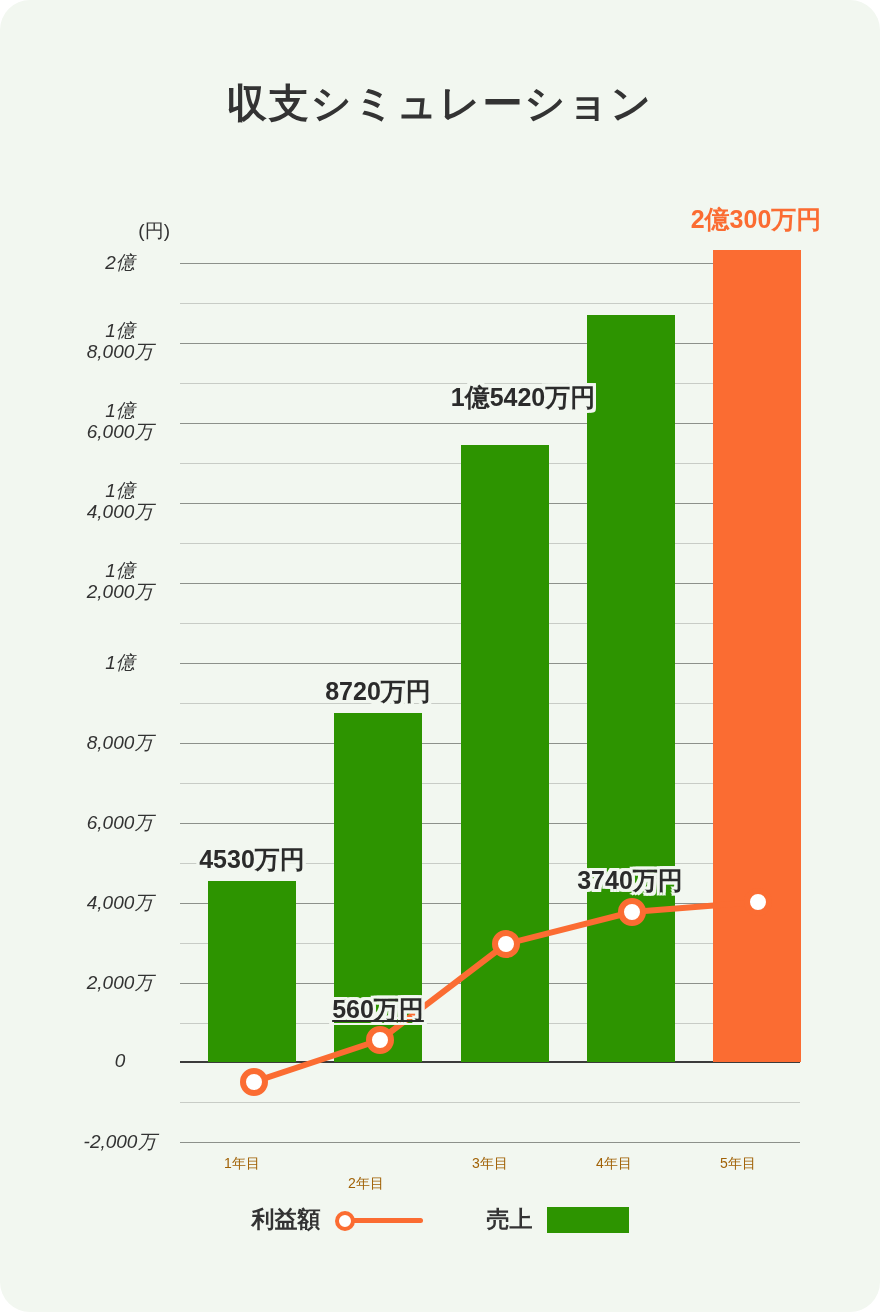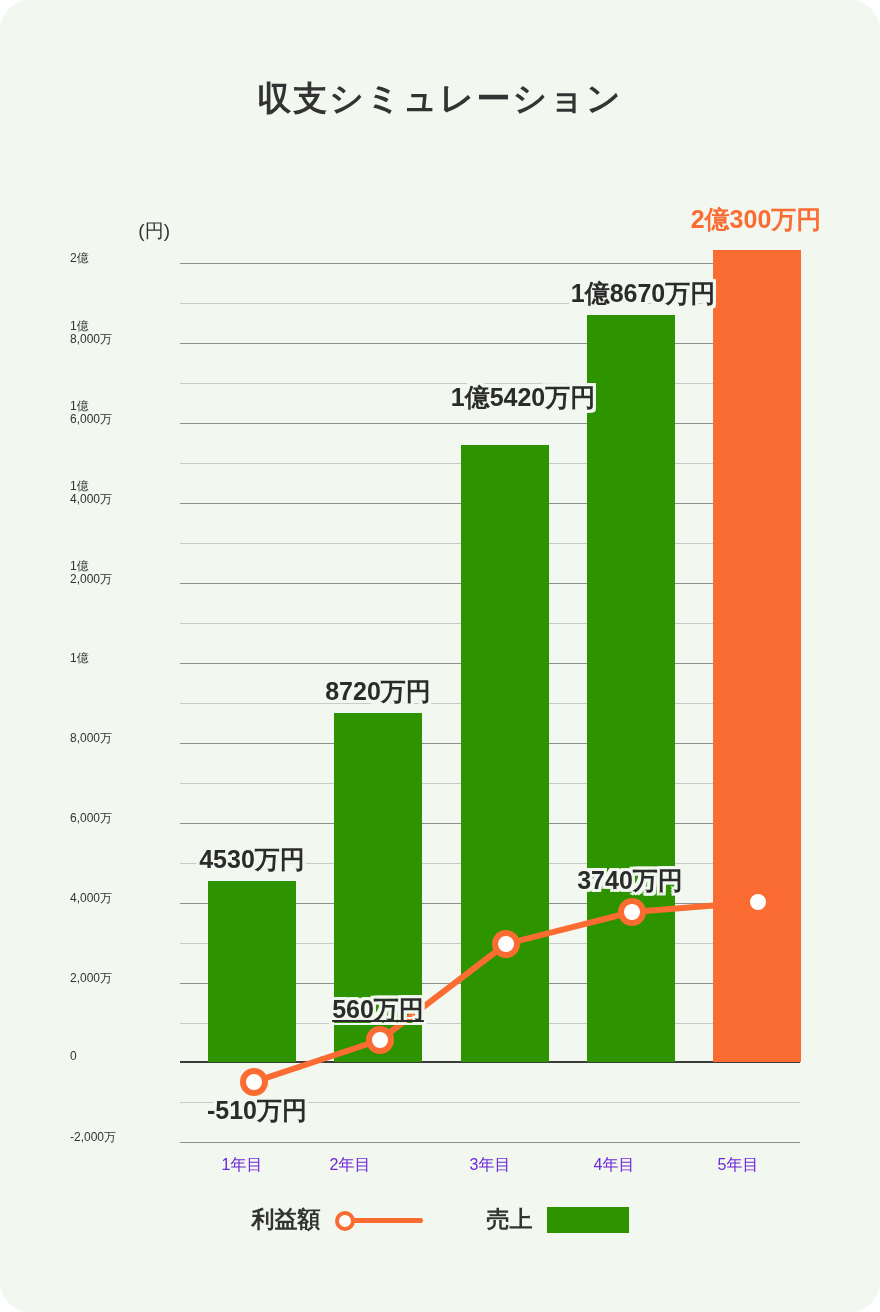--- a/index.html
+++ b/index.html
@@ -22,21 +22,21 @@
     box-sizing: border-box;
   }
 
   
   #chart-title {
     position: absolute;
     top: 76px;
     left: 0;
     width: 880px;
     text-align: center;
-    font-size: 34px;
+    font-size: 40px;
     font-weight: bold;
     color: #333333;
     letter-spacing: 2px;
   }
 
   
   
   #plot {
     position: absolute;
     left: 0;
@@ -52,24 +52,25 @@
     height: 1px;
     background: #c8ccc6;
   }
   .gridline.major { background: #8d918b; }
   .gridline.zero  { background: #3b3b3b; height: 2px; }
 
   .ylabel {
     position: absolute;
     right: 0;
     width: 100px;
-    text-align: left;
-    font-size: 12px;
+    text-align: center;
+    font-size: 19px;
     color: #333333;
     line-height: 1.12;
+    font-style: italic;
   }
   #ylabel-wrap {
     position: absolute;
     left: 60px;
     top: 0;
     width: 110px;
     height: 1312px;
   }
   #yunit {
     position: absolute;
@@ -138,22 +139,22 @@
     position: absolute;
     left: 180px;
     top: 1155px;
     width: 620px;
     height: 34px;
   }
   .xlabel {
     position: absolute;
     width: 124px;
     text-align: center;
-    font-size: 16px;
-    color: #6d28d9;
+    font-size: 14px;
+    color: #a16207;
   }
 
   
   #legend {
     position: absolute;
     left: 0;
     top: 1204px;
     width: 880px;
     display: flex;
     justify-content: center;
@@ -253,40 +254,38 @@
 
     <div class="bar" style="left:208px; top:881px; height:181px;"></div>
     <div class="bar" style="left:334px; top:713px; height:349px;"></div>
     <div class="bar" style="left:461px; top:445px; height:617px;"></div>
     <div class="bar" style="left:587px; top:315px; height:747px;"></div>
     <div class="bar accent" style="left:713px; top:250px; height:812px;"></div>
 
     <div class="bar-label" style="left:190px; top:843px; width:124px;">4530万円</div>
     <div class="bar-label" style="left:316px; top:675px; width:124px;">8720万円</div>
     <div class="bar-label" style="left:398px; top:381px; width:250px;">1億5420万円</div>
-    <div class="bar-label" style="left:518px; top:277px; width:250px;">1億8670万円</div>
     <div class="bar-label accent" style="left:631px; top:203px; width:250px;">2億300万円</div>
 
     <svg id="line-svg" viewBox="0 0 880 1312">
       <polyline points="254,1082 380,1040 506,1944 632,1912 758,1901" fill="none" stroke="#fb6c32" stroke-width="6" stroke-linejoin="round" stroke-linecap="round" style="display:none"></polyline>
       <polyline id="profit-line" points="254,1082 380,1040 506,944 632,912 758,902" fill="none" stroke="#fb6c32" stroke-width="6" stroke-linejoin="round" stroke-linecap="round"></polyline>
       <circle cx="254" cy="1082" r="11" fill="#ffffff" stroke="#fb6c32" stroke-width="6"></circle>
       <circle cx="380" cy="1040" r="11" fill="#ffffff" stroke="#fb6c32" stroke-width="6"></circle>
       <circle cx="506" cy="944" r="11" fill="#ffffff" stroke="#fb6c32" stroke-width="6"></circle>
       <circle cx="632" cy="912" r="11" fill="#ffffff" stroke="#fb6c32" stroke-width="6"></circle>
       <circle cx="758" cy="902" r="11" fill="#ffffff" stroke="#fb6c32" stroke-width="6"></circle>
     </svg>
 
-    <div class="line-label" style="left:132px; top:1094px; width:250px;">-510万円</div>
     <div class="line-label" style="left:310px; top:993px; width:136px;text-decoration:underline;">560万円</div>
     <div class="line-label" style="left:540px; top:864px; width:180px;">3740万円</div>
 
     <div id="xaxis">
       <div class="xlabel" style="left:0px;">1年目</div>
-      <div class="xlabel" style="left:108px;">2年目</div>
+      <div class="xlabel" style="left:124px;margin-top:20px;">2年目</div>
       <div class="xlabel" style="left:248px;">3年目</div>
       <div class="xlabel" style="left:372px;">4年目</div>
       <div class="xlabel" style="left:496px;">5年目</div>
     </div>
 
   </div>
 
   <div id="legend">
     <div class="legend-entry">
       <span class="legend-text">利益額</span>

